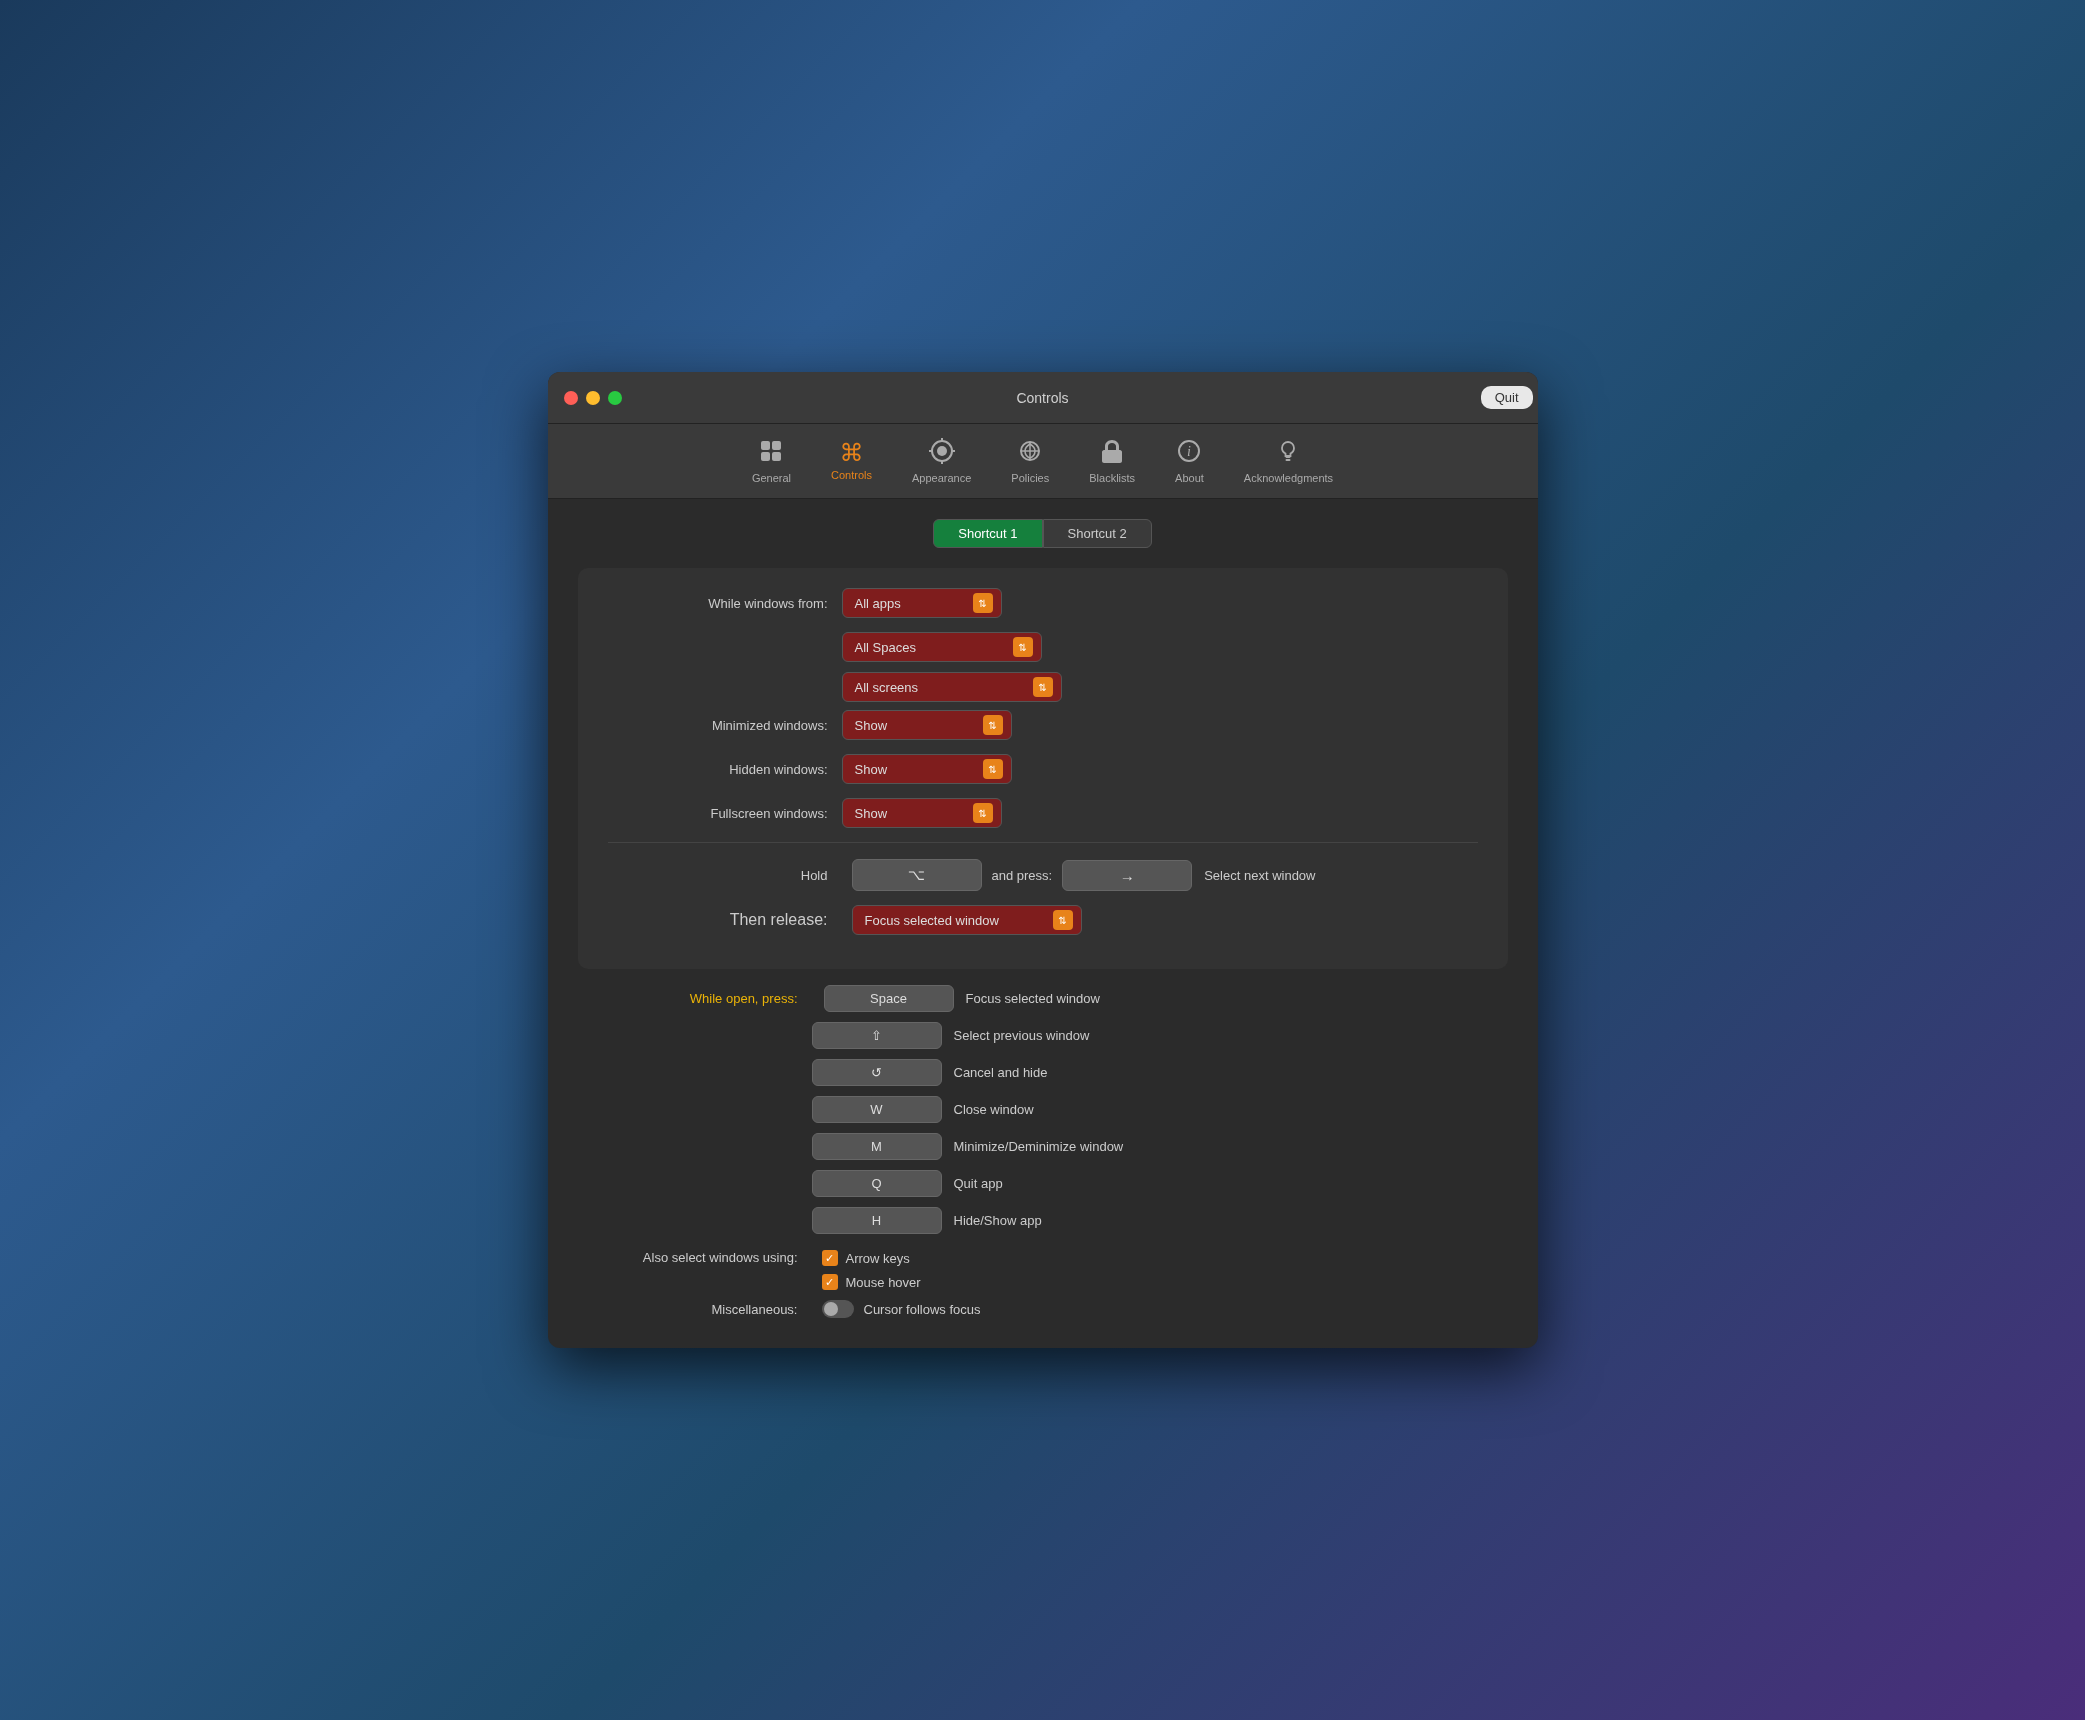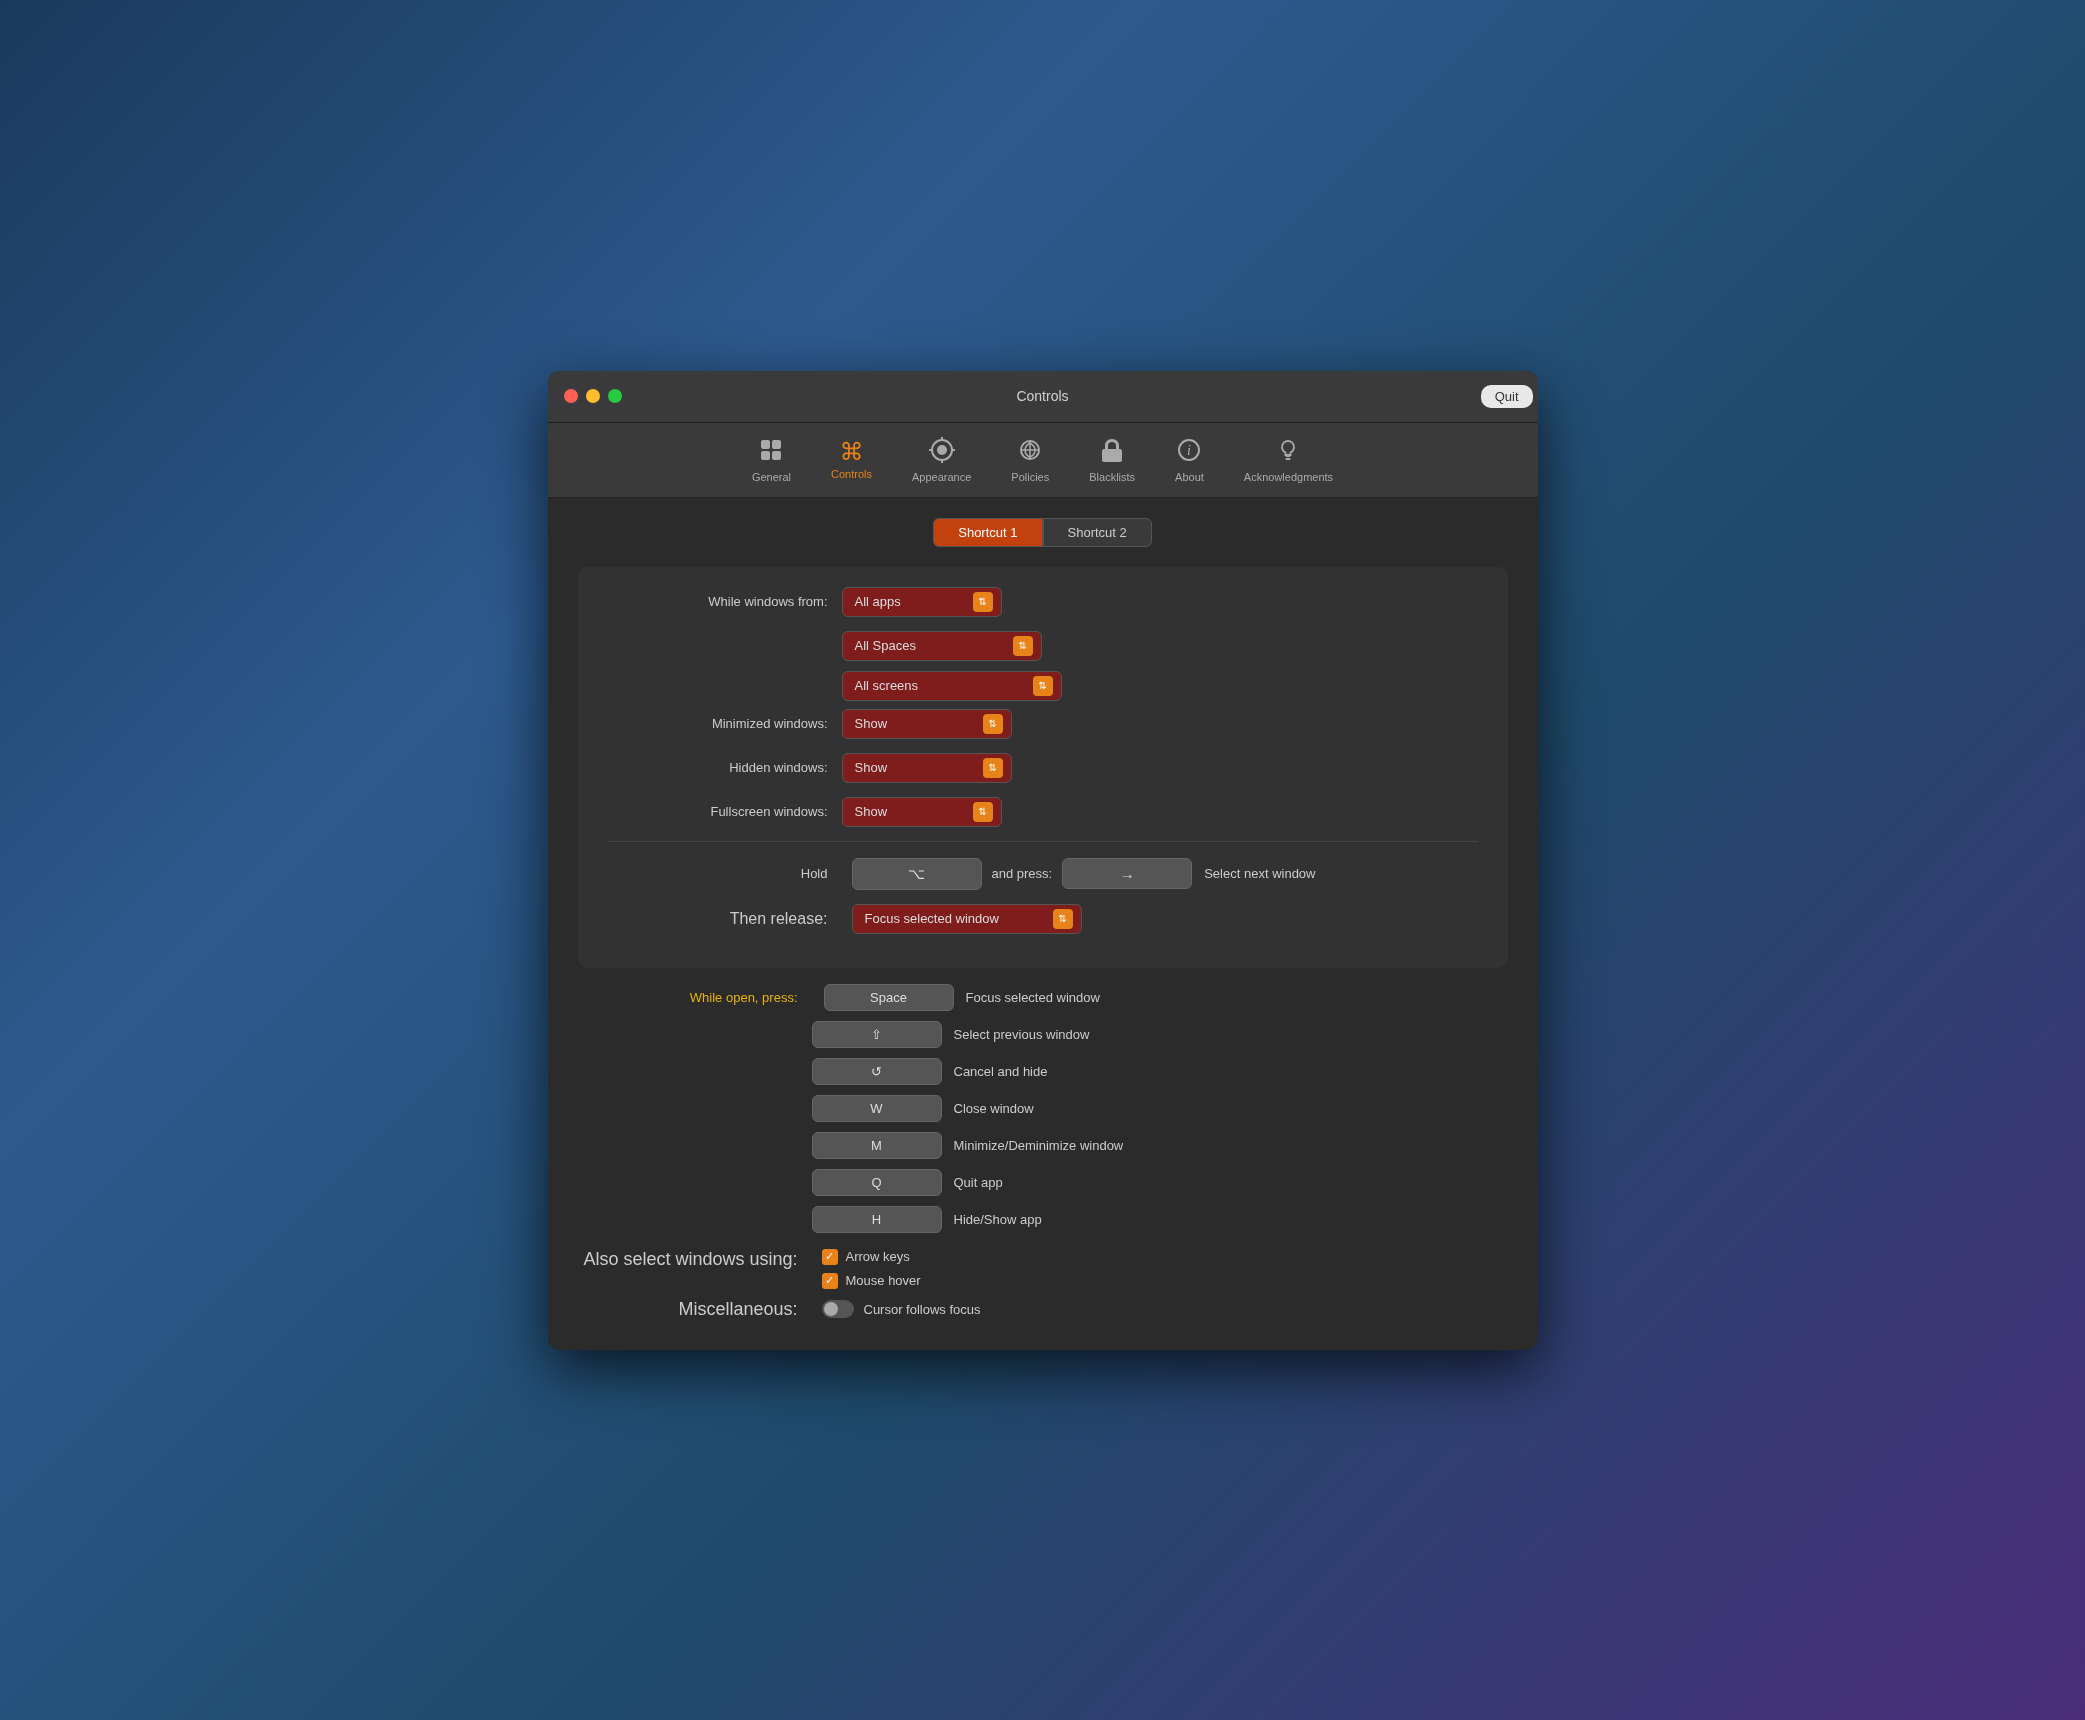--- a/index.html
+++ b/index.html
@@ -100,21 +100,21 @@
     }
     .tab-btn {
       padding: 6px 24px;
       font-size: 13px;
       border: 1px solid #555;
       background: #3a3a3a;
       color: #ccc;
       cursor: pointer;
     }
     .tab-btn.active {
-      background: #c2410c;
+      background: #15803d;
       color: #fff;
     }
     .tab-btn:first-child { border-radius: 6px 0 0 6px; }
     .tab-btn:last-child { border-radius: 0 6px 6px 0; }
     .settings-panel {
       background: #323232;
       border-radius: 10px;
       padding: 20px 30px;
     }
     .setting-row {
@@ -279,21 +279,21 @@
       font-size: 13px;
       color: #ccc;
     }
     .misc-row {
       display: flex;
       align-items: center;
       gap: 10px;
       margin-top: 10px;
     }
     .misc-label {
-      font-size: 18px;
+      font-size: 13px;
       color: #ccc;
       width: 220px;
       text-align: right;
       flex-shrink: 0;
       margin-right: 14px;
     }
     .toggle {
       width: 32px;
       height: 18px;
       background: #555;

